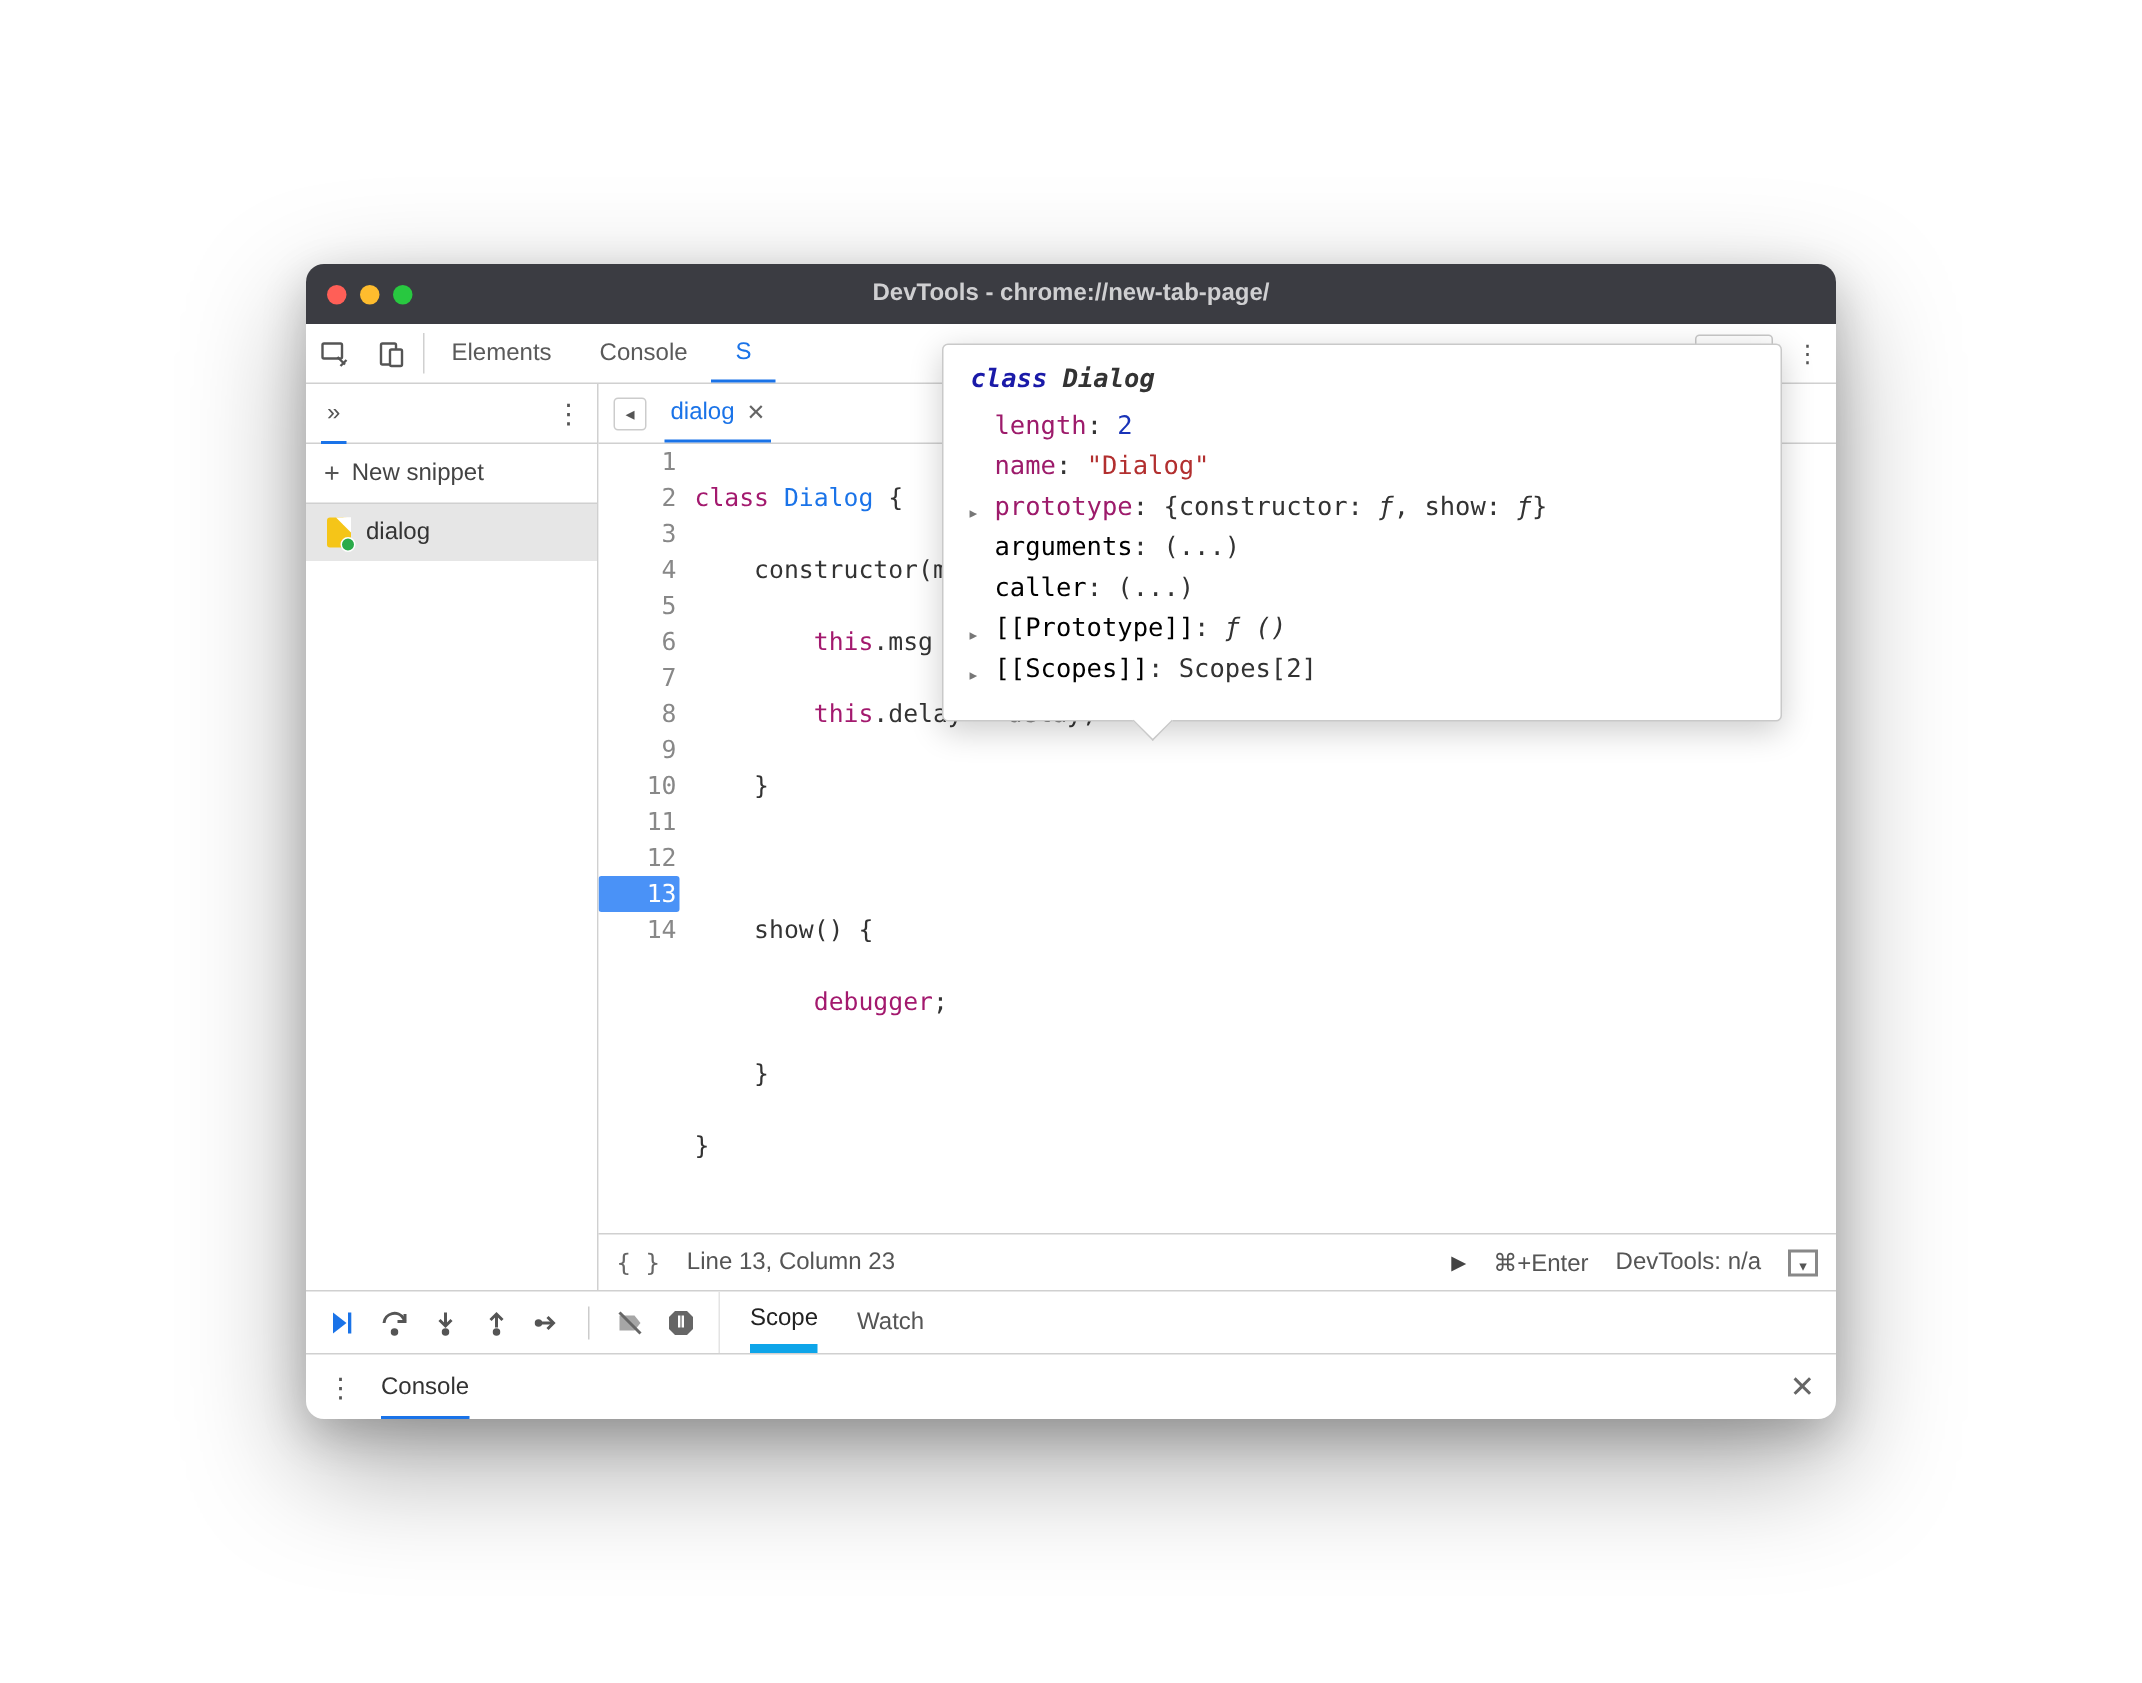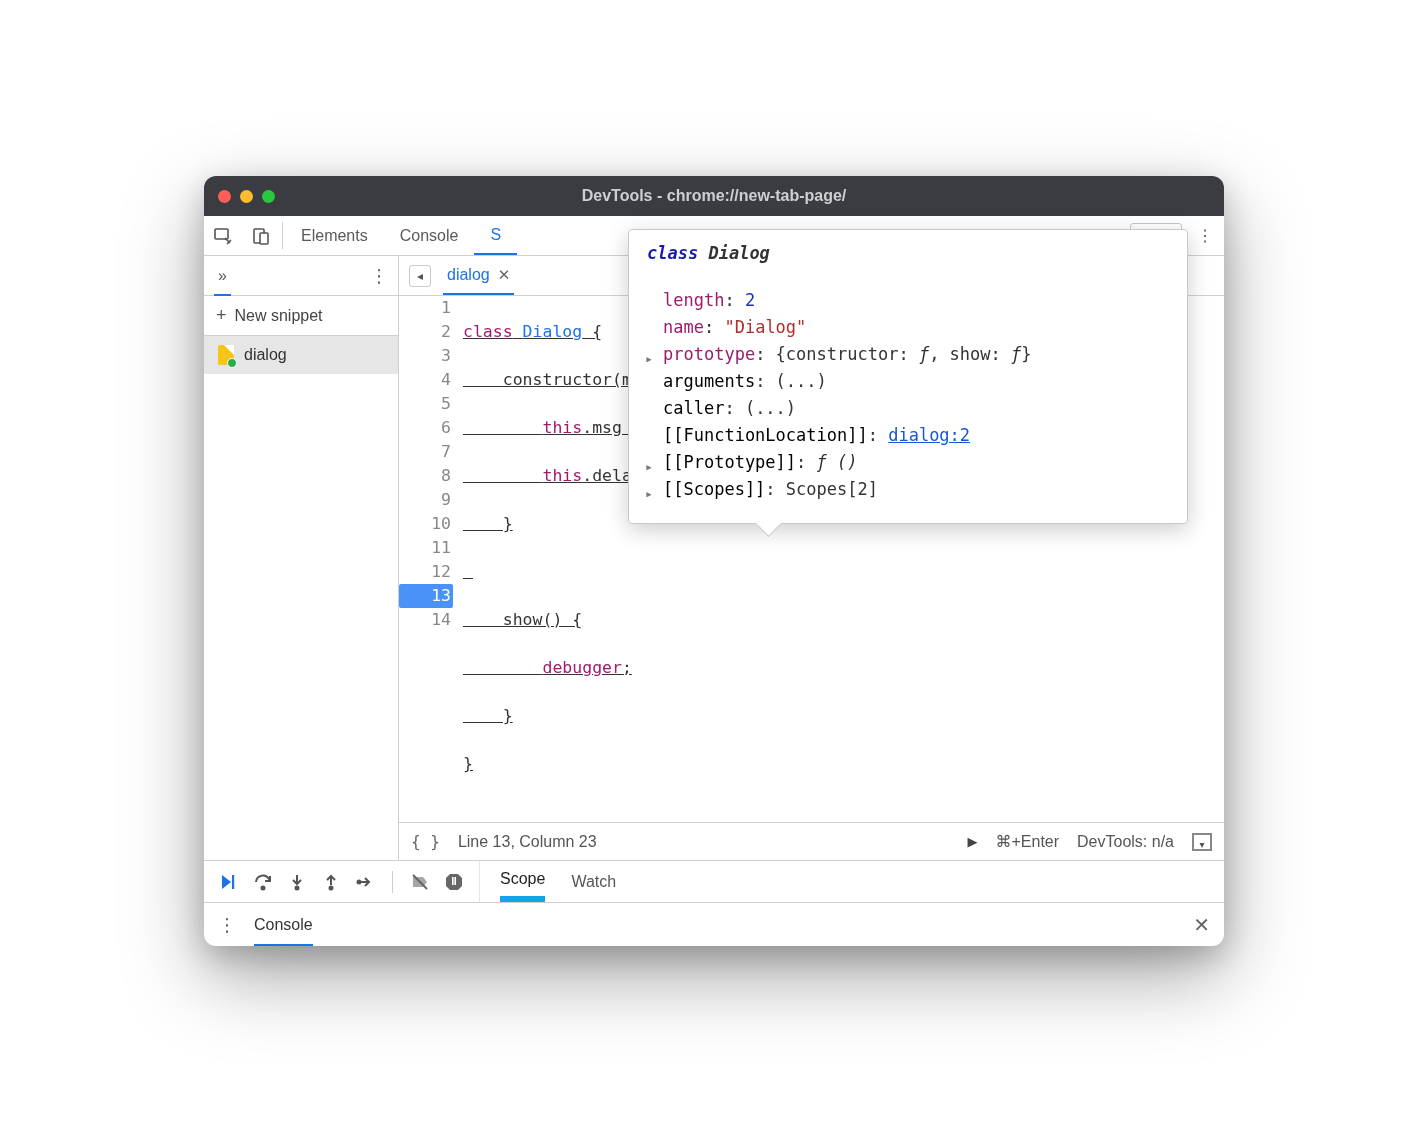--- a/index.html
+++ b/index.html
@@ -198,21 +198,21 @@
     width: 60px;
     text-align: right;
     color: #888;
     padding-right: 6px;
     background: #fff;
     user-select: none;
     flex-shrink: 0;
   }
   .gutter .ln { padding-right: 2px; }
   .gutter .ln.current { background:#4a92f7; color:#fff; border-radius: 2px; }
-  .code { flex:1; white-space: pre; color:#333; position:relative;text-decoration:underline; }
+  .code { flex:1; white-space: pre; color:#333; position:relative; }
   .code .line { padding-left: 4px; height:24px; }
   .kw  { color:#a3196e; }
   .cls { color:#1a73e8; }
   .fn  { color:#a3196e; }
   
   .statusbar {
     height: 38px;
     border-top: 1px solid #d0d0d0;
     display: flex;
     align-items: center;
@@ -280,21 +280,21 @@
   .popover::after{
     content:"";
     position:absolute;
     bottom:-10px; left:130px;
     width:18px; height:18px;
     background:#fff;
     border-right:1px solid #c9c9c9;
     border-bottom:1px solid #c9c9c9;
     transform: rotate(45deg);
   }
-  .popover .hdr { color:#333; padding-left:4px; margin-bottom:20px; }
+  .popover .hdr { color:#333; padding-left:4px; margin-bottom:4px; }
   .popover .hdr .kw-i { color:#1a1aa8; font-style:italic; font-weight:bold;}
   .popover .hdr .nm { font-style:italic; font-weight:bold;}
   .popover .row { padding-left: 20px; color:#333; position:relative; }
   .popover .row.exp::before {
     content:"▸"; position:absolute; left:2px; color:#777; font-size:13px; top:4px;
   }
   .popover .key    { color:#9d1b6b; }
   .popover .keyalt { color:#000000; }
   .popover .strv { color:#b22f2f; }
   .popover .numv { color:#1933b8; }
@@ -490,19 +490,18 @@
     <div class="hdr">
       <span class="kw-i">class</span>
       <span class="nm">Dialog</span>
     </div>
     <div id="popover-rows">
         <div class="row"><span class="key">length</span>: <span class="numv">2</span></div>
         <div class="row"><span class="key">name</span>: <span class="strv">"Dialog"</span></div>
         <div class="row exp"><span class="key">prototype</span>: {constructor: <span class="fnv">ƒ</span>, show: <span class="fnv">ƒ</span>}</div>
         <div class="row"><span class="keyalt">arguments</span>: (...)</div>
         <div class="row"><span class="keyalt">caller</span>: (...)</div>
-        <div class="row"><span class="keyalt">[[FunctionLocation]]</span>: <span class="link">dialog:2</span></div>
         <div class="row exp"><span class="keyalt">[[Prototype]]</span>: <span class="fnv">ƒ ()</span></div>
         <div class="row exp"><span class="keyalt">[[Scopes]]</span>: Scopes[2]</div>
       </div>
   </div>
 
 </div>
 
 </body></html>

